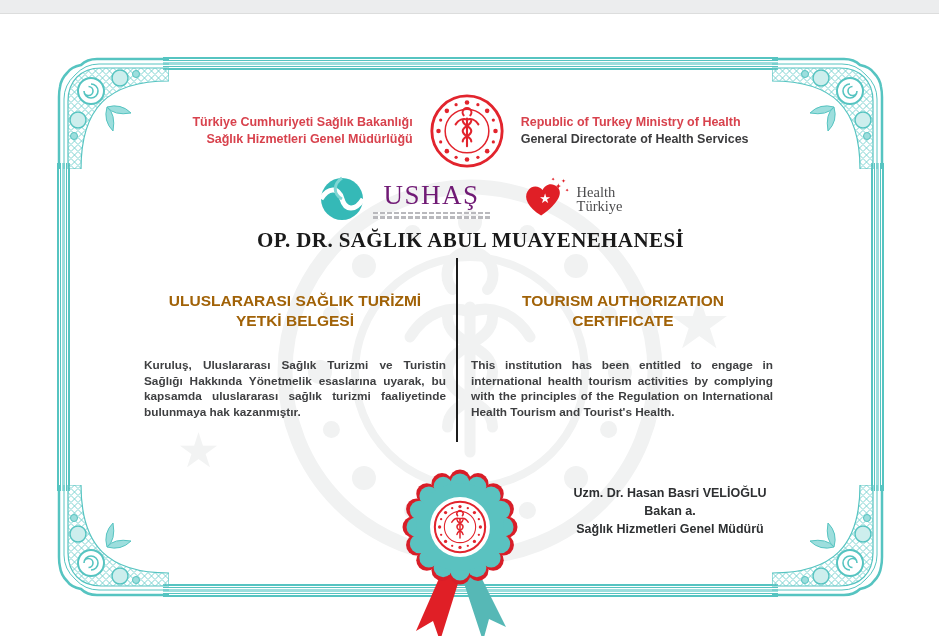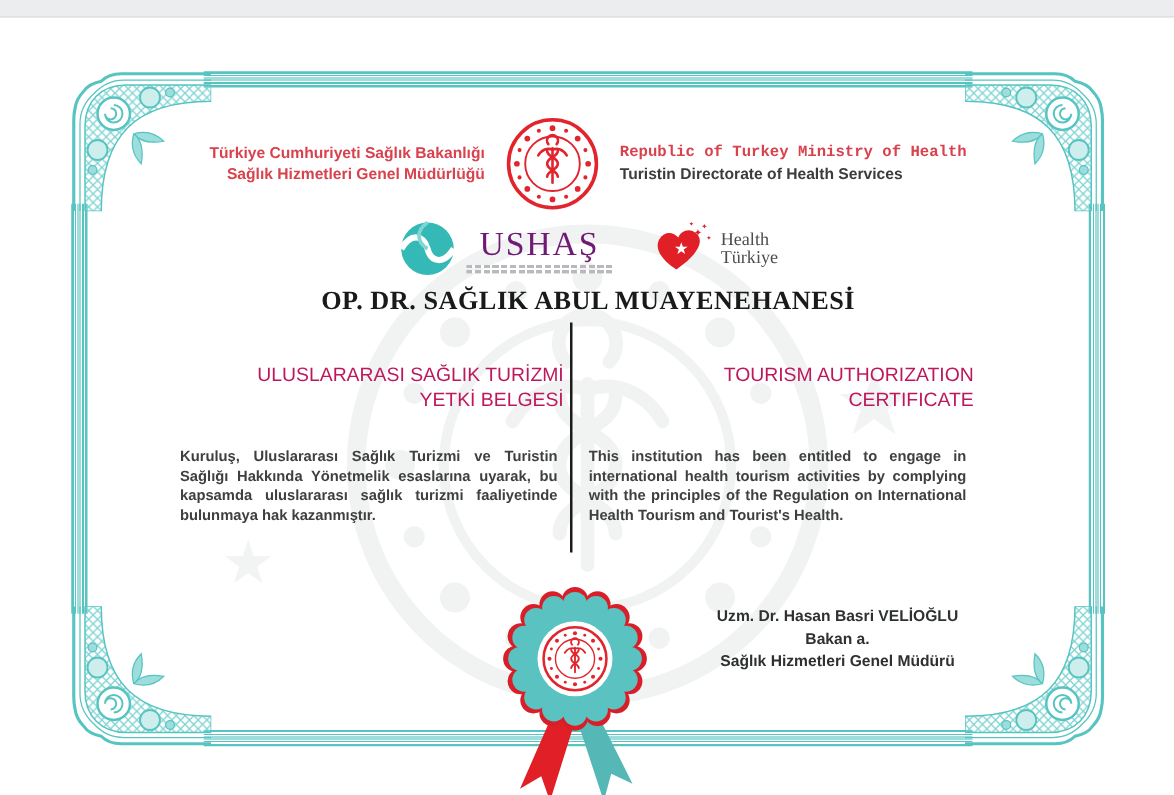--- a/index.html
+++ b/index.html
@@ -21,21 +21,21 @@
   .corner.br{right:0;bottom:0;transform:scale(-1,-1);}
 
   
   .watermark{position:absolute;left:213px;top:115px;color:#f1f2f2;opacity:1;pointer-events:none;}
   .wm-star{position:absolute;color:#f2f3f3;pointer-events:none;font-size:72px;line-height:1;}
 
   
   .hdr{position:absolute;left:0;top:36px;width:100%;display:flex;justify-content:center;align-items:center;gap:16px;}
   .hdr .tr{ text-align:right;color:#d8424d;font-weight:bold;font-size:12.5px;line-height:1.4;}
   .hdr .en{ text-align:left;font-weight:bold;font-size:12.5px;line-height:1.4;}
-  .hdr .en .l1{color:#d8424d;font-family:Liberation Mono, monospace;} .hdr .en .l2{color:#3c3c3e;}
+  .hdr .en .l1{color:#d8424d;} .hdr .en .l2{color:#3c3c3e;}
   .emblem-svg{display:block;}
 
   .belge{position:absolute;left:26px;top:91px;font-size:12.5px;color:#222;line-height:1.28;}
   .belge .lbl{font-family:"Liberation Serif",serif;font-weight:bold;}
   .belge .val{font-family:"Liberation Sans",sans-serif;font-size:11.5px;color:#1c1c1c;}
 
   
   .logos{position:absolute;left:0;top:118px;width:100%;display:flex;justify-content:center;align-items:center;gap:30px;}
   .ushas{display:flex;align-items:center;gap:8px;}
   .ushas-text{display:flex;flex-direction:column;align-items:center;}
@@ -45,21 +45,21 @@
     -webkit-mask:linear-gradient(#000 0 2.5px,transparent 2.5px 4px,#000 4px 6.5px);
             mask:linear-gradient(#000 0 2.5px,transparent 2.5px 4px,#000 4px 6.5px);}
   .htk{display:flex;align-items:center;gap:4px;position:relative;}
   .htk-text{font-size:14.5px;color:#4c4c4e;line-height:1.0;font-family:"Liberation Serif",serif;}
 
   .inst{position:absolute;left:0;top:171px;width:100%;text-align:center;
     font-family:"Liberation Serif",serif;font-weight:bold;font-size:21px;color:#1a1a1a;letter-spacing:.4px;}
 
   .divider{position:absolute;left:399px;top:201px;width:2px;height:184px;background:#1c1c1c;}
 
-  .col-head{position:absolute;width:312px;text-align:right;color:#be185d;font-weight:normal;font-size:15.5px;line-height:1.3;}
+  .col-head{position:absolute;width:312px;text-align:center;color:#a16207;font-weight:bold;font-size:15.5px;line-height:1.3;}
   .col-head.left{left:82px;top:234px;}
   .col-head.right{left:410px;top:234px;}
   .col-body{position:absolute;width:302px;text-align:justify;font-size:11.8px;font-weight:bold;color:#3e3f41;line-height:1.33;}
   .col-body.left{left:87px;top:301px;}
   .col-body.right{left:414px;top:301px;}
 
   .sig{position:absolute;left:482px;top:428px;width:262px;text-align:center;font-weight:bold;font-size:12.5px;color:#2e3032;line-height:1.42;}
 
   .rosette{position:absolute;left:323px;top:392px;width:160px;height:210px;}
 </style>
@@ -151,21 +151,21 @@
       <div>Türkiye Cumhuriyeti Sağlık Bakanlığı</div>
       <div>Sağlık Hizmetleri Genel Müdürlüğü</div>
     </div>
     <div style="color:#e2242d">
       <svg class="emblem-svg" width="76" height="76" viewBox="-40 -40 80 80">
           <use href="#emblem-def"></use>
         </svg>
     </div>
     <div class="en">
       <div class="l1">Republic of Turkey Ministry of Health</div>
-      <div class="l2">Turistin Directorate of Health Services</div>
+      <div class="l2">General Directorate of Health Services</div>
     </div>
   </div>
 
 
   <div class="logos">
     <div class="ushas">
       <svg width="46" height="46" viewBox="0 0 46 46">
         <circle cx="23" cy="23" r="21" fill="#35b9b7"></circle>
         <path d="M2 23 C10 10 20 12 23 23 C26 34 36 36 44 23" fill="none" stroke="#ffffff" stroke-width="5"></path>
         <path d="M23 2 C14 8 14 18 23 23" fill="none" stroke="#7fd6d4" stroke-width="3"></path>

